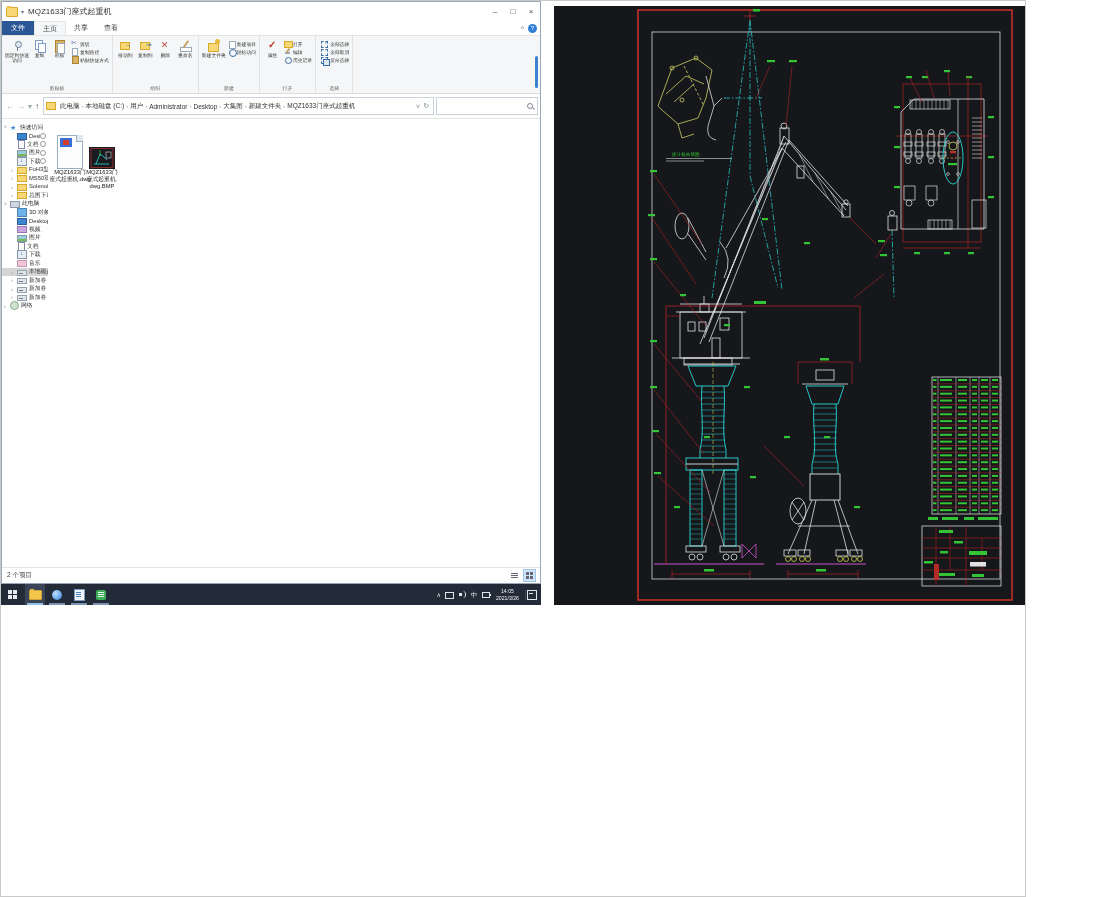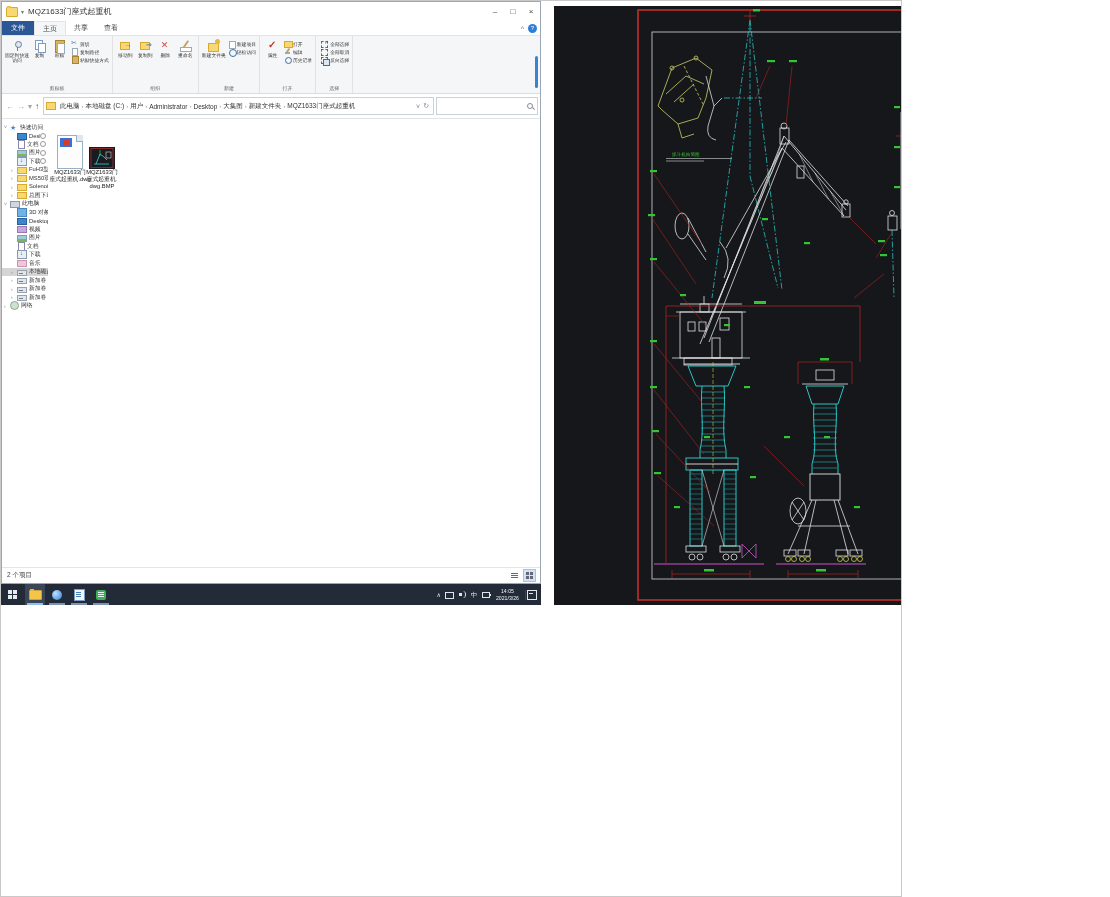--- a/index.html
+++ b/index.html
@@ -1,16 +1,16 @@
 <!DOCTYPE html>
 <html><head>
 <meta charset="utf-8">
 <style>
   html,body{margin:0;padding:0;background:#fff;font-family:"Liberation Sans",sans-serif;}
-  #canvas{position:relative;width:902px;height:897px;background:#fff;border:1px solid #c9c9c9;box-sizing:border-box;overflow:hidden;}
+  #canvas{position:relative;width:1026px;height:897px;background:#fff;border:1px solid #c9c9c9;box-sizing:border-box;overflow:hidden;}
 
   
   #explorer{position:absolute;left:0;top:0;width:540px;height:583px;background:#fff;border:1px solid #9aa7b4;box-sizing:border-box;display:flex;flex-direction:column;}
   .titlebar{height:19px;display:flex;align-items:center;background:#fff;flex:0 0 auto;}
   .titlebar .appicon{width:10px;height:8px;background:#f8d775;border:1px solid #d8a92f;border-radius:1px;margin:0 3px 0 4px;position:relative;}
   .titlebar .appicon::before{content:"";position:absolute;top:-2px;left:0;width:4px;height:2px;background:#f0c14b;}
   .qat{display:flex;align-items:center;gap:2px;margin-right:4px;}
   .qat .qbtn{font-size:6px;color:#777;}
   .title-text{font-size:8px;color:#333;flex:1;white-space:nowrap;overflow:hidden;}
   .wincontrols{display:flex;height:100%;}

